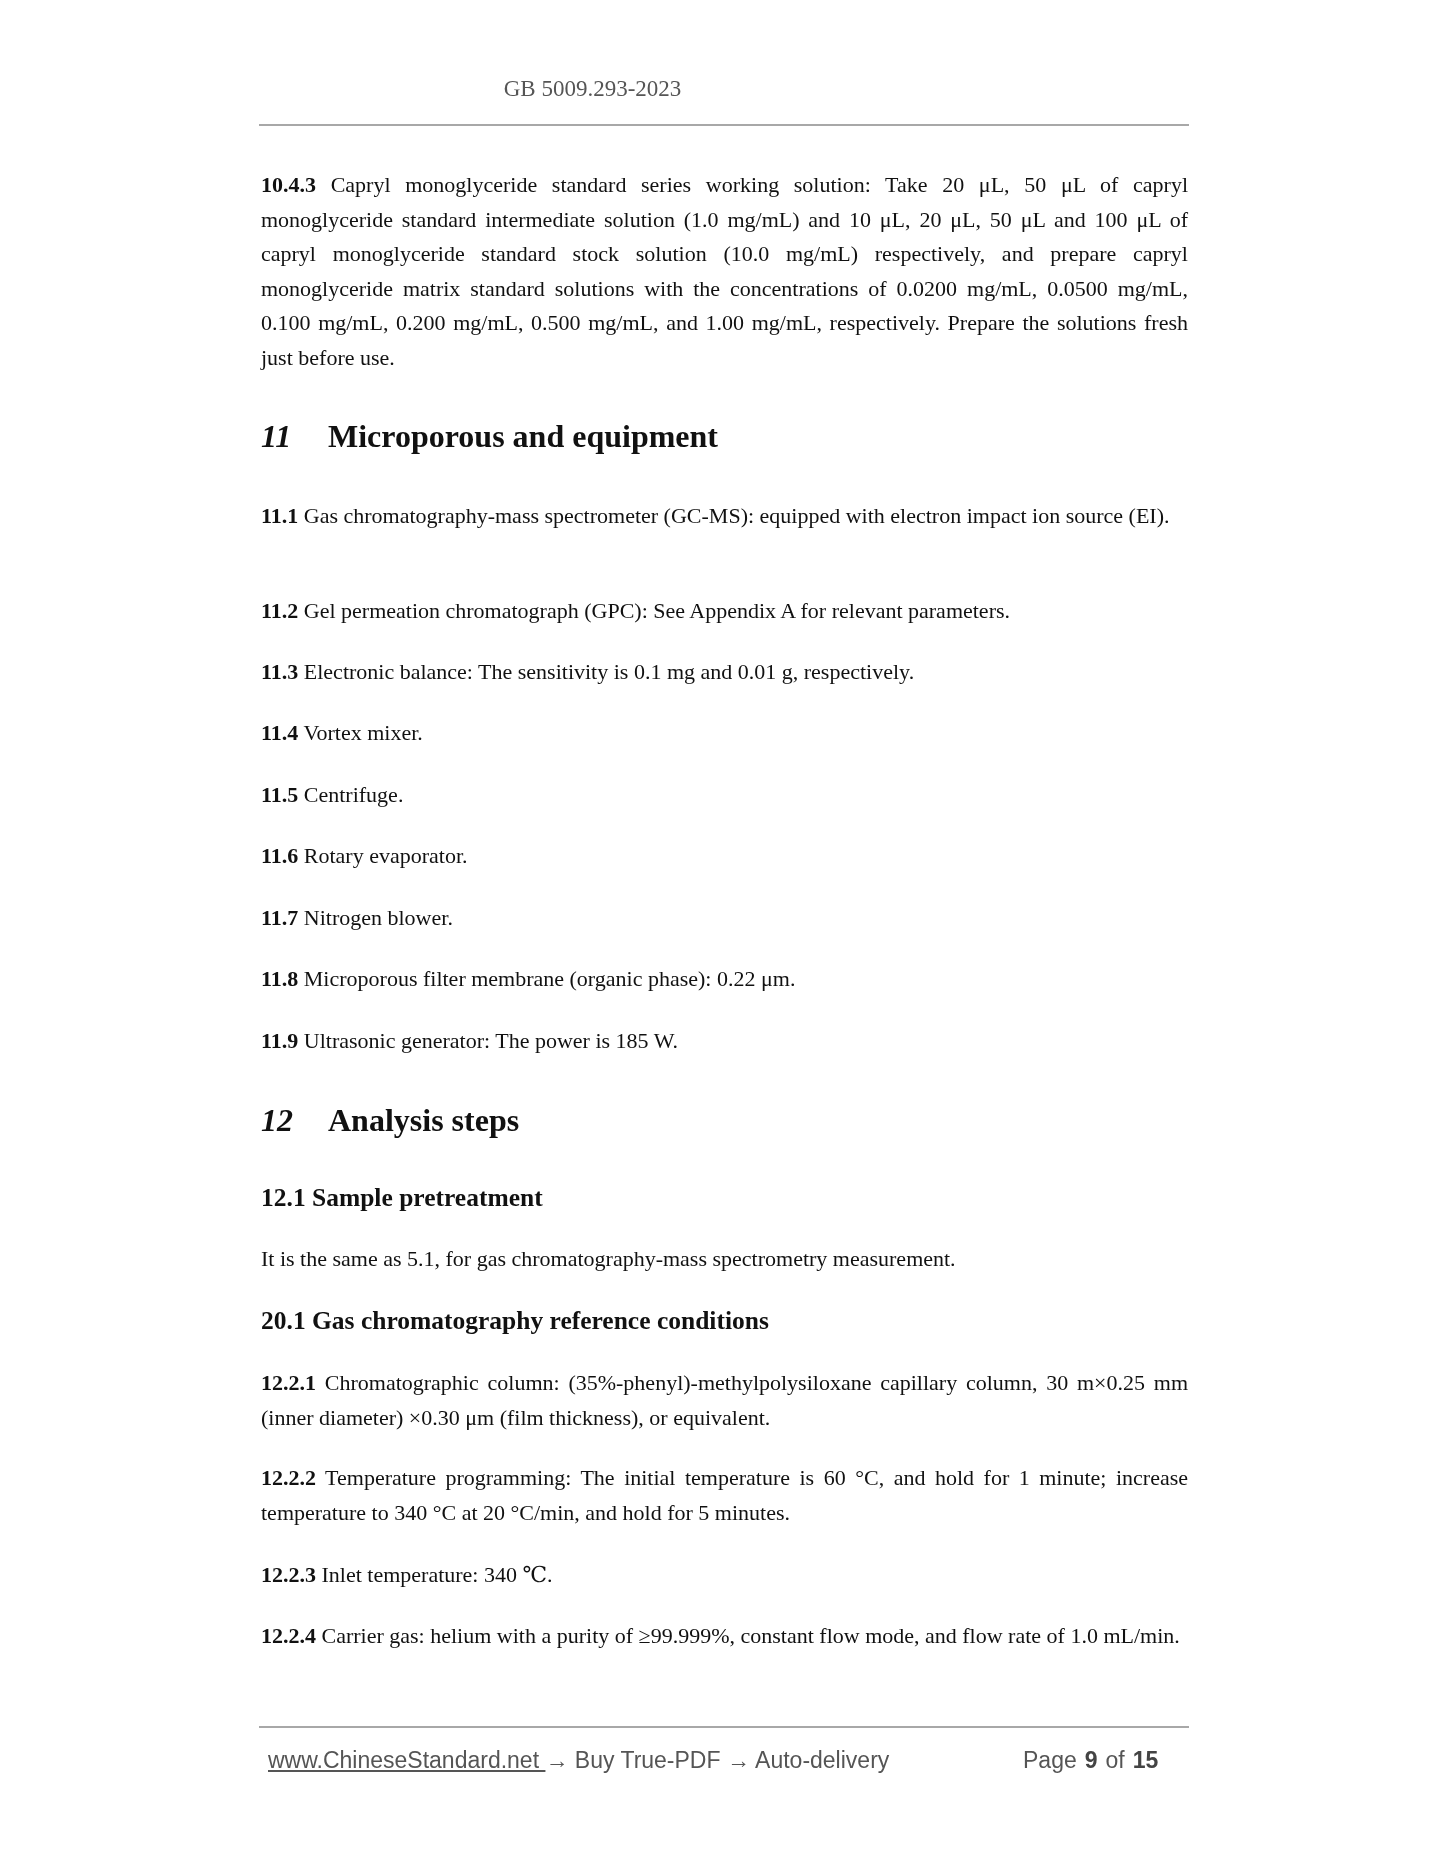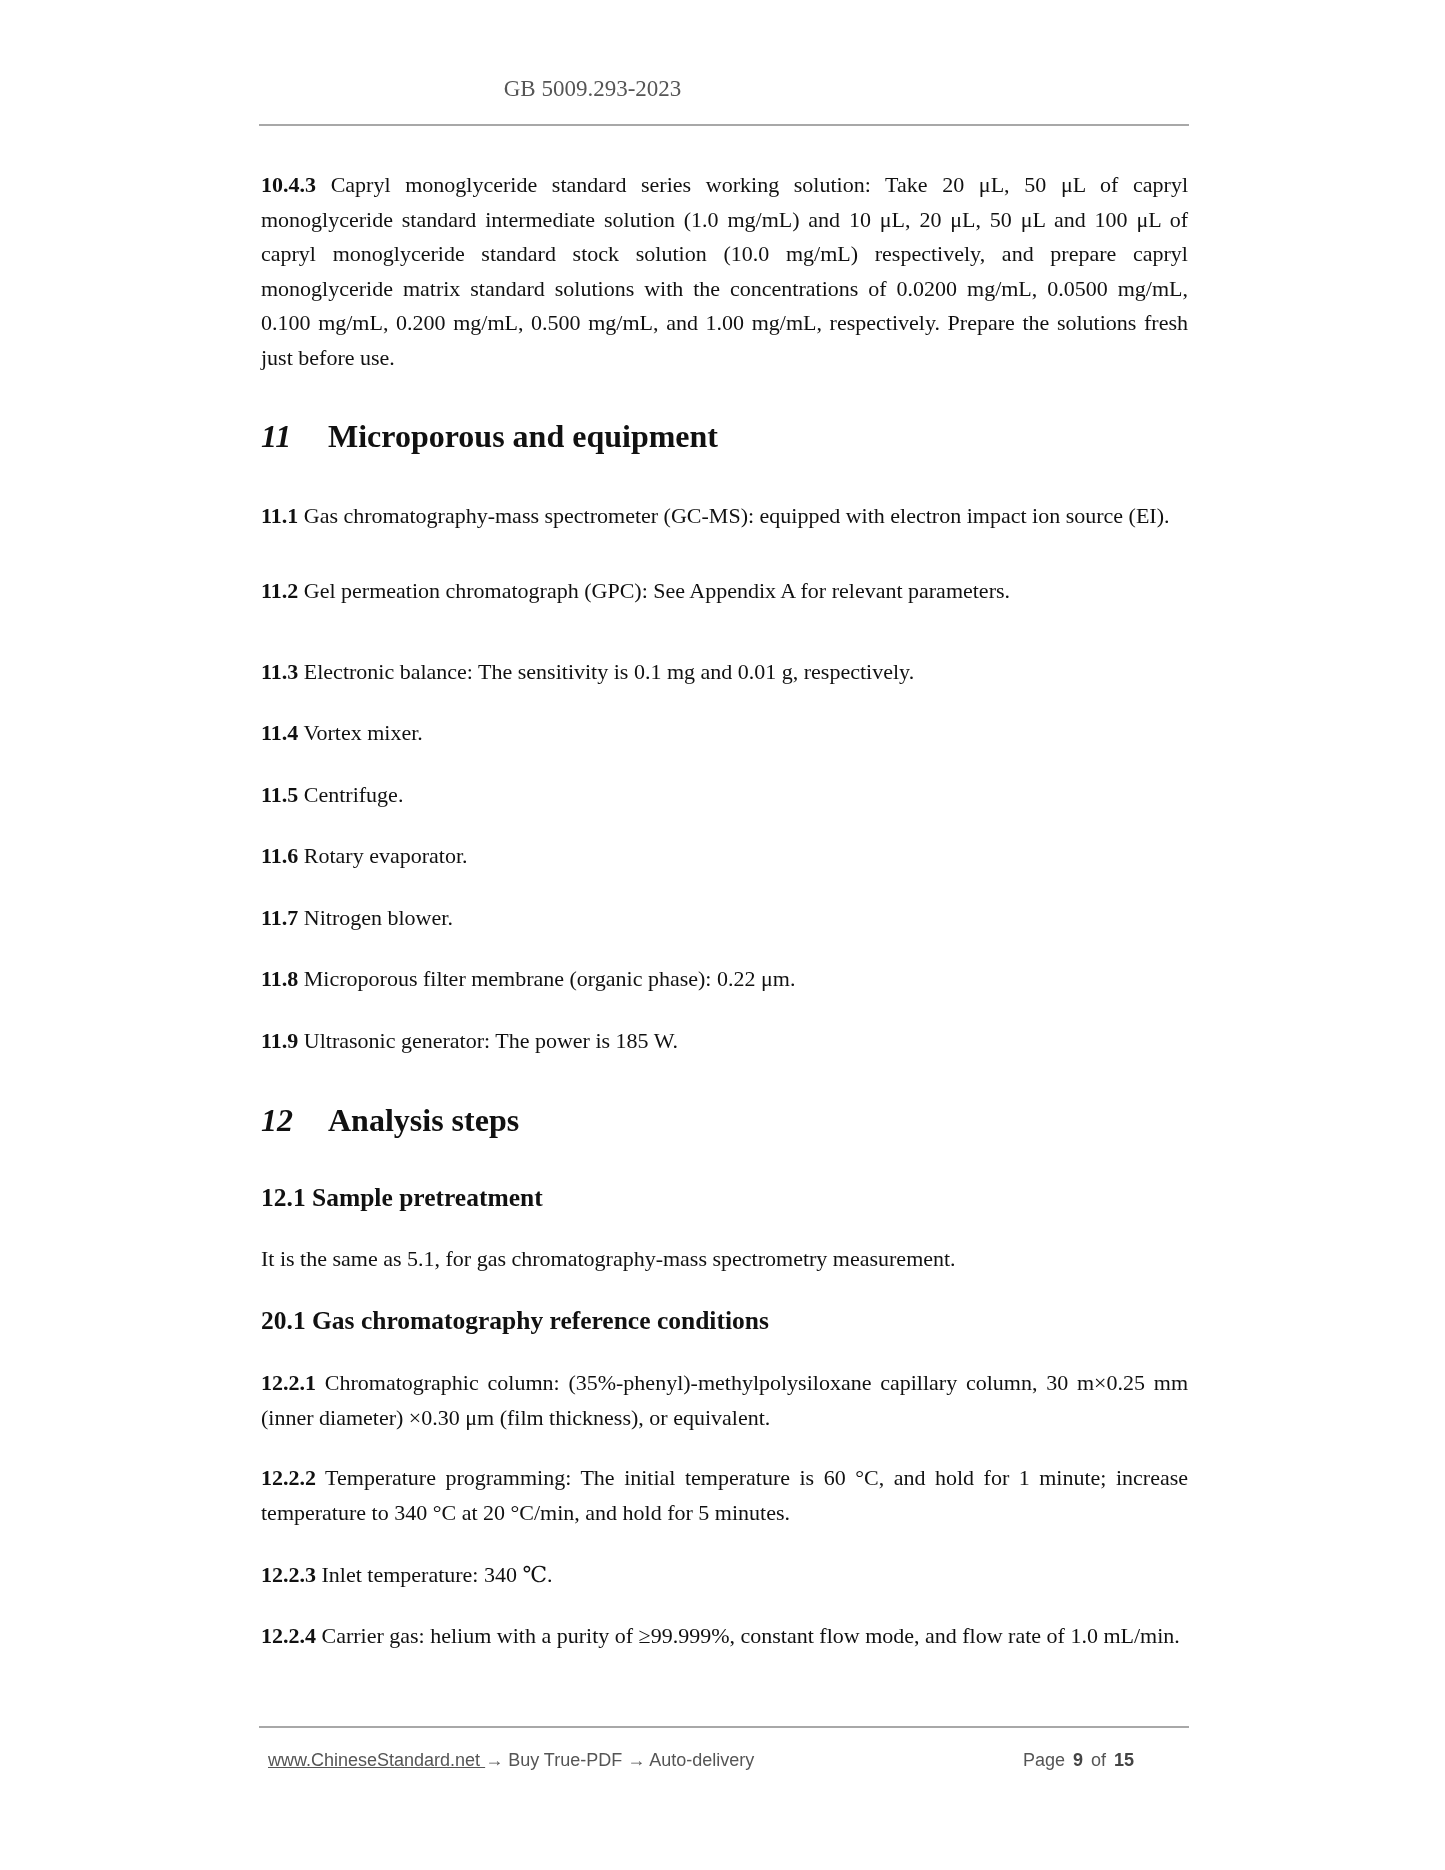--- a/index.html
+++ b/index.html
@@ -8,37 +8,37 @@
   .hdr { position: absolute; left: 0; width: 1185px; top: 76px; text-align: center;
          font-size: 23px; color: #555; font-family: "Liberation Serif", serif; }
   .rule { position: absolute; left: 259px; width: 930px; height: 2px; background: #a8a8a8; }
   .p { position: absolute; left: 261px; width: 927px; font-size: 22px; line-height: 34.5px;
        text-align: justify; margin: 0; }
   .p .num { font-weight: bold; }
   .h1 { position: absolute; left: 261px; font-size: 32px; font-weight: bold; margin: 0; line-height: 40px; }
   .h1 .n { display: inline-block; width: 67px; font-style: italic; }
   .h2 { position: absolute; left: 261px; font-size: 25.5px; font-weight: bold; margin: 0; line-height: 34px; }
   .foot { position: absolute; top: 1746px; font-family: "Liberation Sans", "DejaVu Sans", sans-serif;
-          font-size: 18px; color: #555; line-height: 28px; }
+          font-size: 23px; color: #555; line-height: 28px; }
   .foot a { color: #555; text-decoration: underline; }
   .foot b { color: #444; }
   .gap { display: inline-block; width: 8px; }
 </style>
 </head>
 <body>
 
 <div class="hdr">GB 5009.293-2023</div>
 <div class="rule" style="top:124px;"></div>
 
 <p class="p" style="top:168px;"><span class="num">10.4.3</span> <span>Capryl monoglyceride standard series working solution: Take 20 μL, 50 μL of capryl monoglyceride standard intermediate solution (1.0 mg/mL) and 10 μL, 20 μL, 50 μL and 100 μL of capryl monoglyceride standard stock solution (10.0 mg/mL) respectively, and prepare capryl monoglyceride matrix standard solutions with the concentrations of 0.0200 mg/mL, 0.0500 mg/mL, 0.100 mg/mL, 0.200 mg/mL, 0.500 mg/mL, and 1.00 mg/mL, respectively. Prepare the solutions fresh just before use.</span></p>
 
 <h1 class="h1" style="top:416px;"><span class="n">11</span><span>Microporous and equipment</span></h1>
 
 <p class="p" style="top:499px;"><span class="num">11.1</span> <span>Gas chromatography-mass spectrometer (GC-MS): equipped with electron impact ion source (EI).</span></p>
-<p class="p" style="top:574px;"><span class="num">11.2</span> <span>Gel permeation chromatograph (GPC): See Appendix A for relevant parameters.</span></p>
+<p class="p" style="top:594px;"><span class="num">11.2</span> <span>Gel permeation chromatograph (GPC): See Appendix A for relevant parameters.</span></p>
 <p class="p" style="top:655px;"><span class="num">11.3</span> <span>Electronic balance: The sensitivity is 0.1 mg and 0.01 g, respectively.</span></p>
 <p class="p" style="top:716px;"><span class="num">11.4</span> <span>Vortex mixer.</span></p>
 <p class="p" style="top:778px;"><span class="num">11.5</span> <span>Centrifuge.</span></p>
 <p class="p" style="top:839px;"><span class="num">11.6</span> <span>Rotary evaporator.</span></p>
 <p class="p" style="top:901px;"><span class="num">11.7</span> <span>Nitrogen blower.</span></p>
 <p class="p" style="top:962px;"><span class="num">11.8</span> <span>Microporous filter membrane (organic phase): 0.22 μm.</span></p>
 <p class="p" style="top:1024px;"><span class="num">11.9</span> <span>Ultrasonic generator: The power is 185 W.</span></p>
 
 <h1 class="h1" style="top:1100px;"><span class="n">12</span><span>Analysis steps</span></h1>
 

